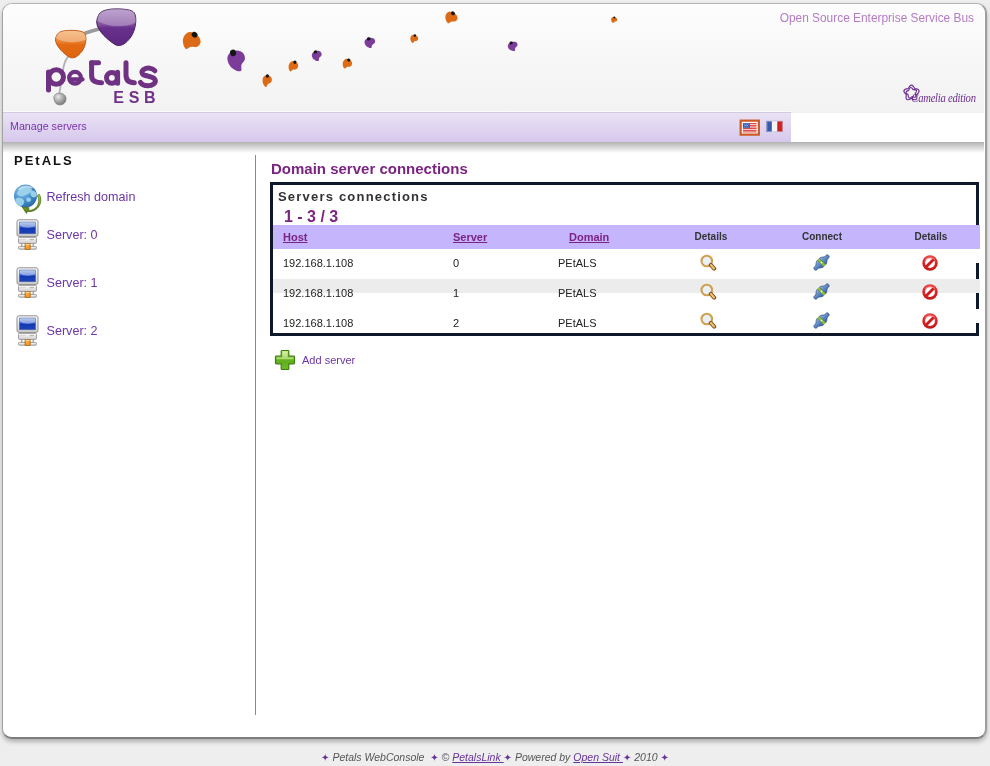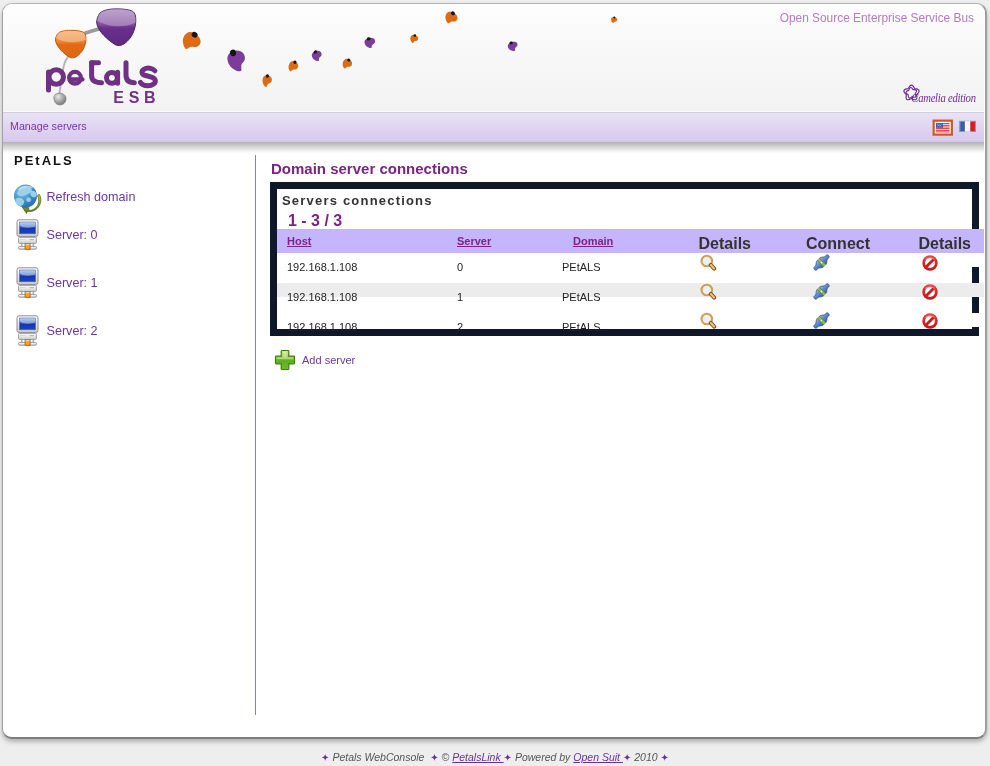--- a/index.html
+++ b/index.html
@@ -11,41 +11,41 @@
   box-shadow:0 3px 4px rgba(120,120,120,0.5);
 }
 #header {
   position:absolute; left:0; top:0; width:981px; height:109px;
   background:linear-gradient(#fdfdfd,#f2f2f2);
   border-radius:9px 9px 0 0;
 }
 #ossb { position:absolute; right:10px; top:6.5px; color:#b37cc3; font-size:11.9px; }
 #camelia { position:absolute; right:8px; top:87px; color:#6b2d8f; font-style:italic; font-size:12.5px; font-family:"Liberation Serif",serif; transform:scaleX(0.85); transform-origin:right; letter-spacing:-0.3px; }
 #menubar {
-  position:absolute; left:0; top:108px; width:981px; height:30px;
+  position:absolute; left:0; top:108px; width:788px; height:30px;
   background:linear-gradient(#eae2f5, #d6c8ec);
   border-top:1px solid #d2cadf;
   box-shadow:0 -1px 0 #fafafa;
 }
 #menushadow {
   position:absolute; left:0; top:138px; width:981px; height:11px;
   background:linear-gradient(#b2b2b2, rgba(244,244,244,0));
 }
 #menubar .label { position:absolute; left:7px; top:6.5px; font-size:10.7px; color:#7733aa; }
 #divider { position:absolute; left:255px; top:155px; width:1px; height:560px; background:#9a77bd; }
 #petalsTitle { position:absolute; left:14px; top:153px; font-size:13px; font-weight:bold; letter-spacing:2px; color:#111; }
 .navtext { position:absolute; left:46.5px; font-size:12.6px; color:#6b36a5; }
 #mainHead { position:absolute; left:271px; top:160px; font-size:15px; font-weight:bold; color:#7b2482; }
-#tableBox { position:absolute; left:270px; top:182px; width:709px; height:154px; border:7px solid #0f172a; background:#fff; }
+#tableBox { position:absolute; left:270px; top:182px; width:709px; height:154px; border:3px solid #0f172a; background:#fff; }
 #tboxTitle { position:absolute; left:5px; top:4px; font-size:13px; font-weight:bold; letter-spacing:1.2px; color:#333; }
 #tboxCount { position:absolute; left:11px; top:23px; font-size:16px; font-weight:bold; color:#7b2482; }
 .hrow { position:absolute; left:0; top:40px; width:707px; height:36px; background:#c4b5fd; }
 .drow { position:absolute; left:0; width:707px; height:14px; }
 .cell { position:absolute; font-size:11px; color:#222; }
-.hcell { position:absolute; font-size:16px; font-weight:bold; color:#333; }
+.hcell { position:absolute; font-size:10px; font-weight:bold; color:#333; }
 .hlink { font-size:11px; font-weight:bold; color:#7b2482; text-decoration:underline; }
 #addServer { position:absolute; left:302px; top:354px; font-size:11px; color:#6b36a5; }
 #footer { position:absolute; left:0; top:751px; width:990px; text-align:center; font-size:10.5px; font-style:italic; color:#555; }
 #footer .dia { color:#663399; font-style:normal; font-size:10px; }
 #footer a { color:#663399; }
 .ico { position:absolute; z-index:5; }
 </style>
 </head>
 <body>
 <div id="card">

